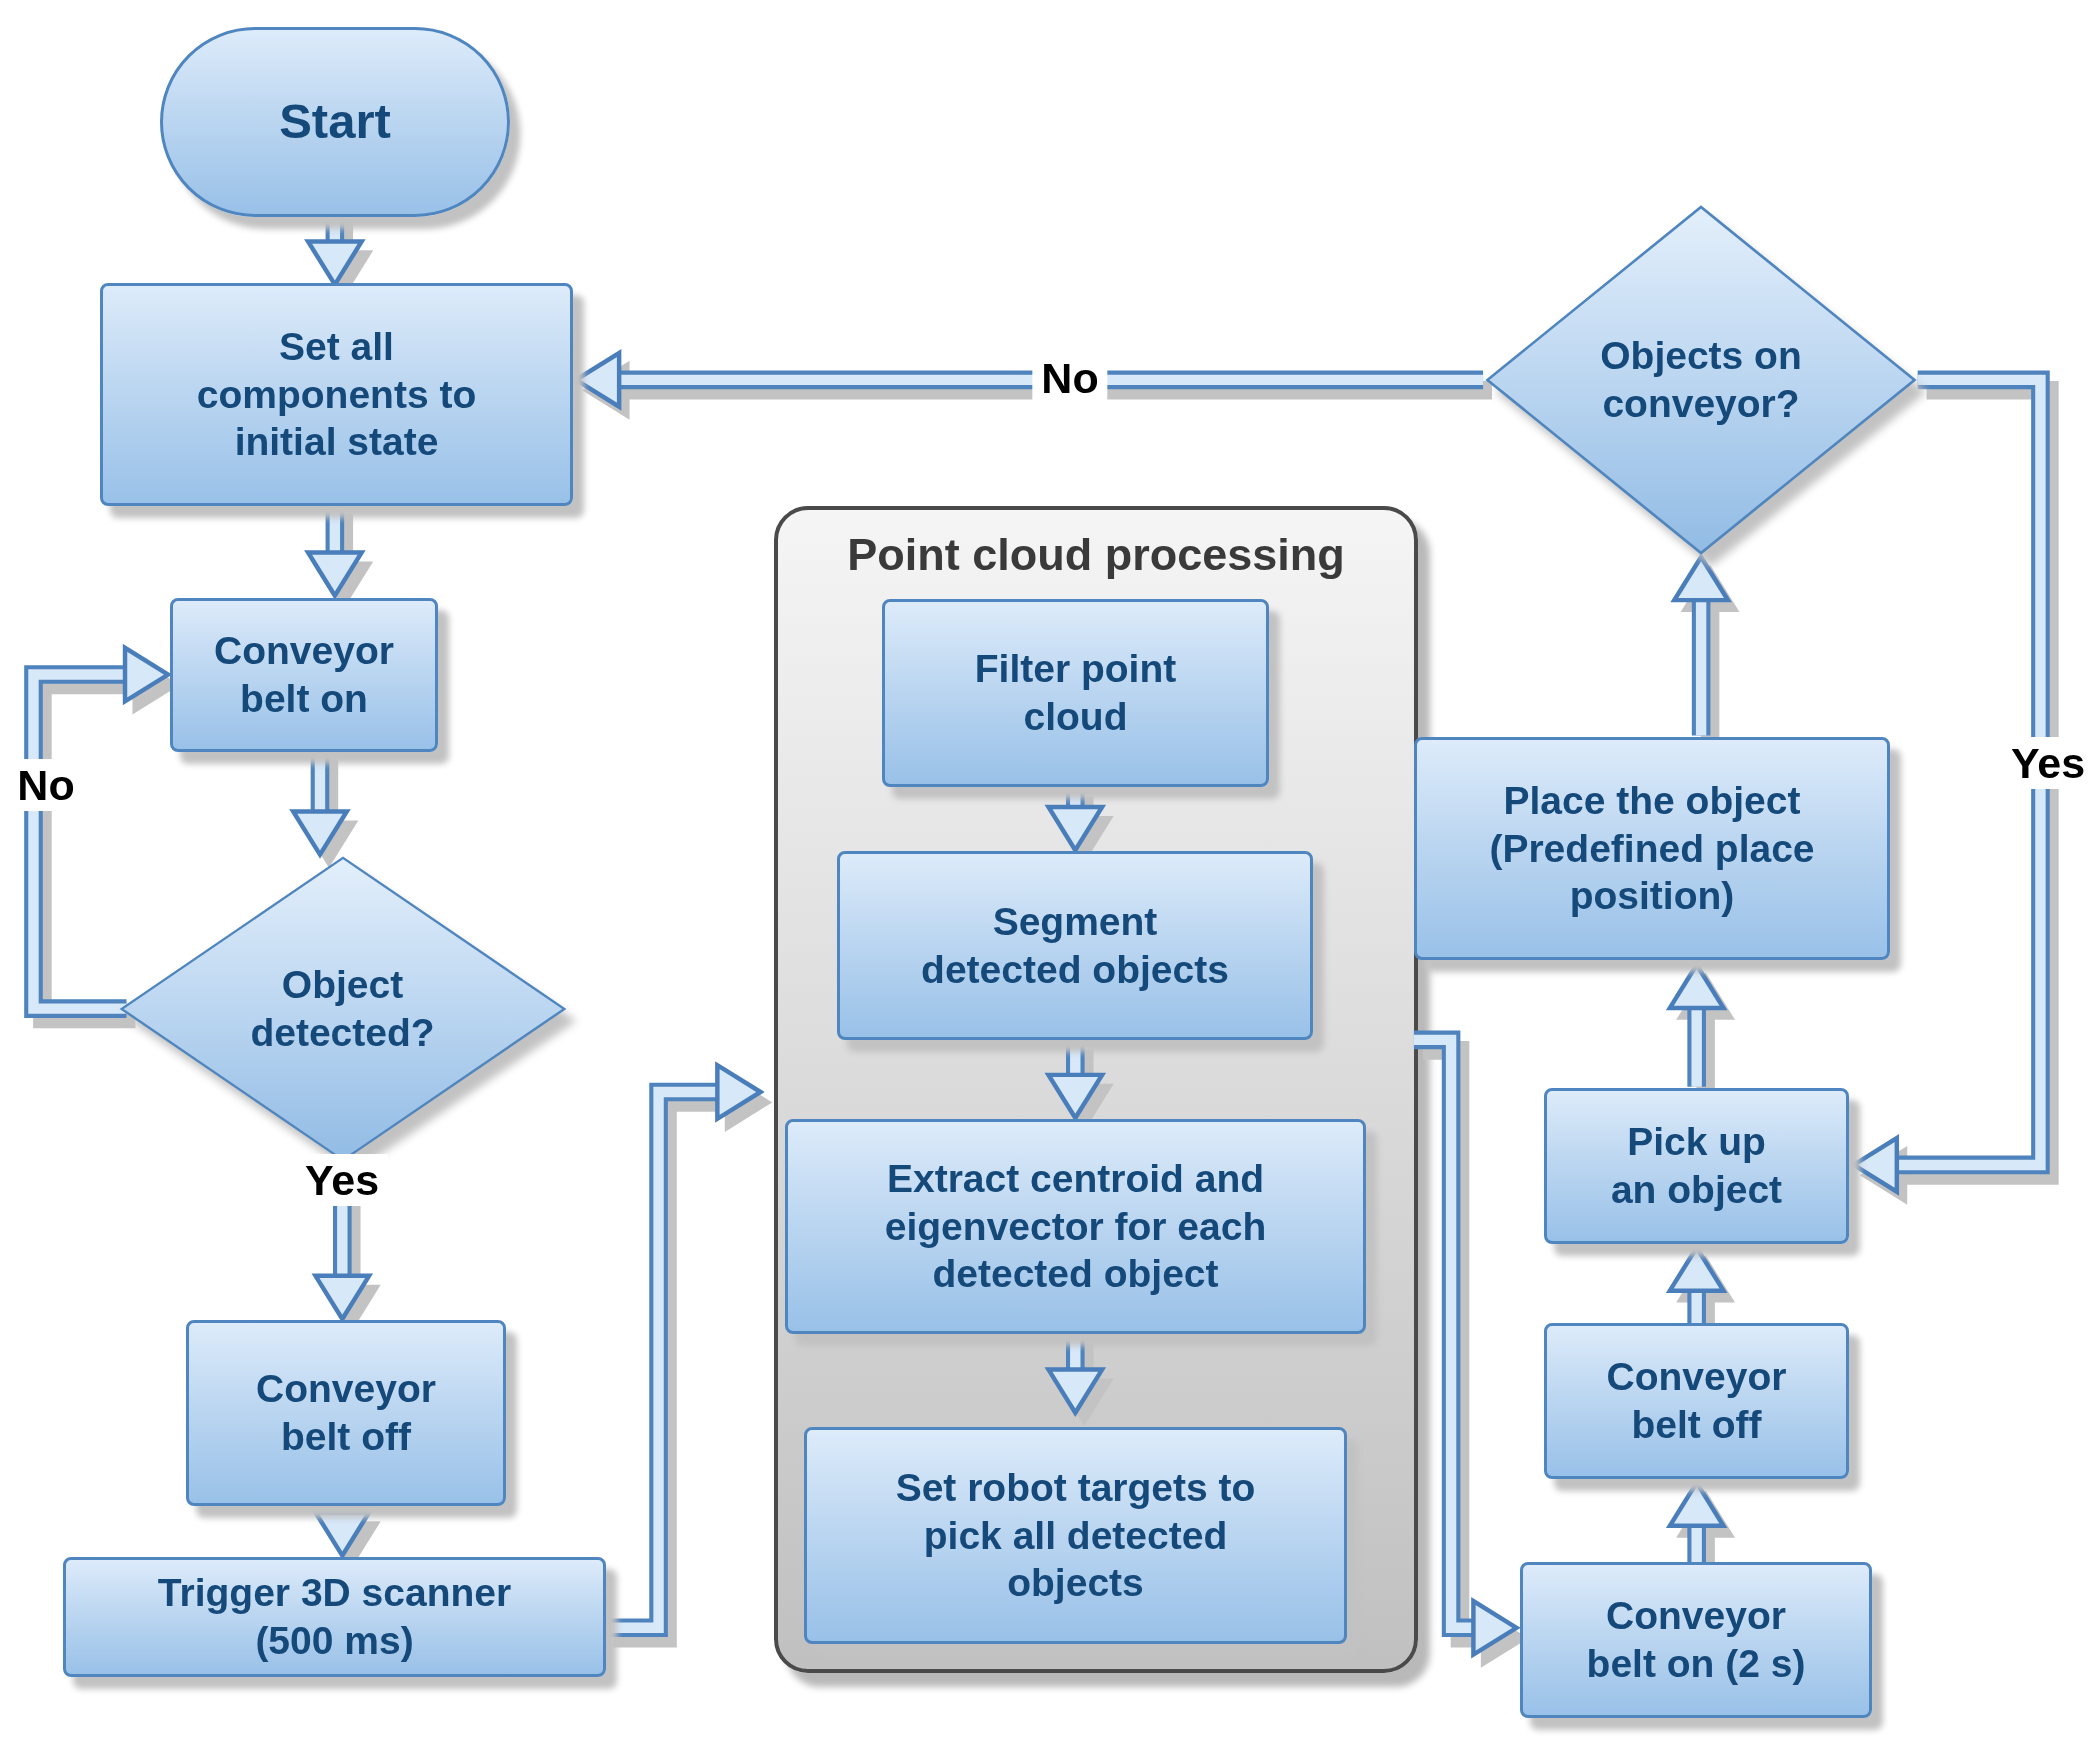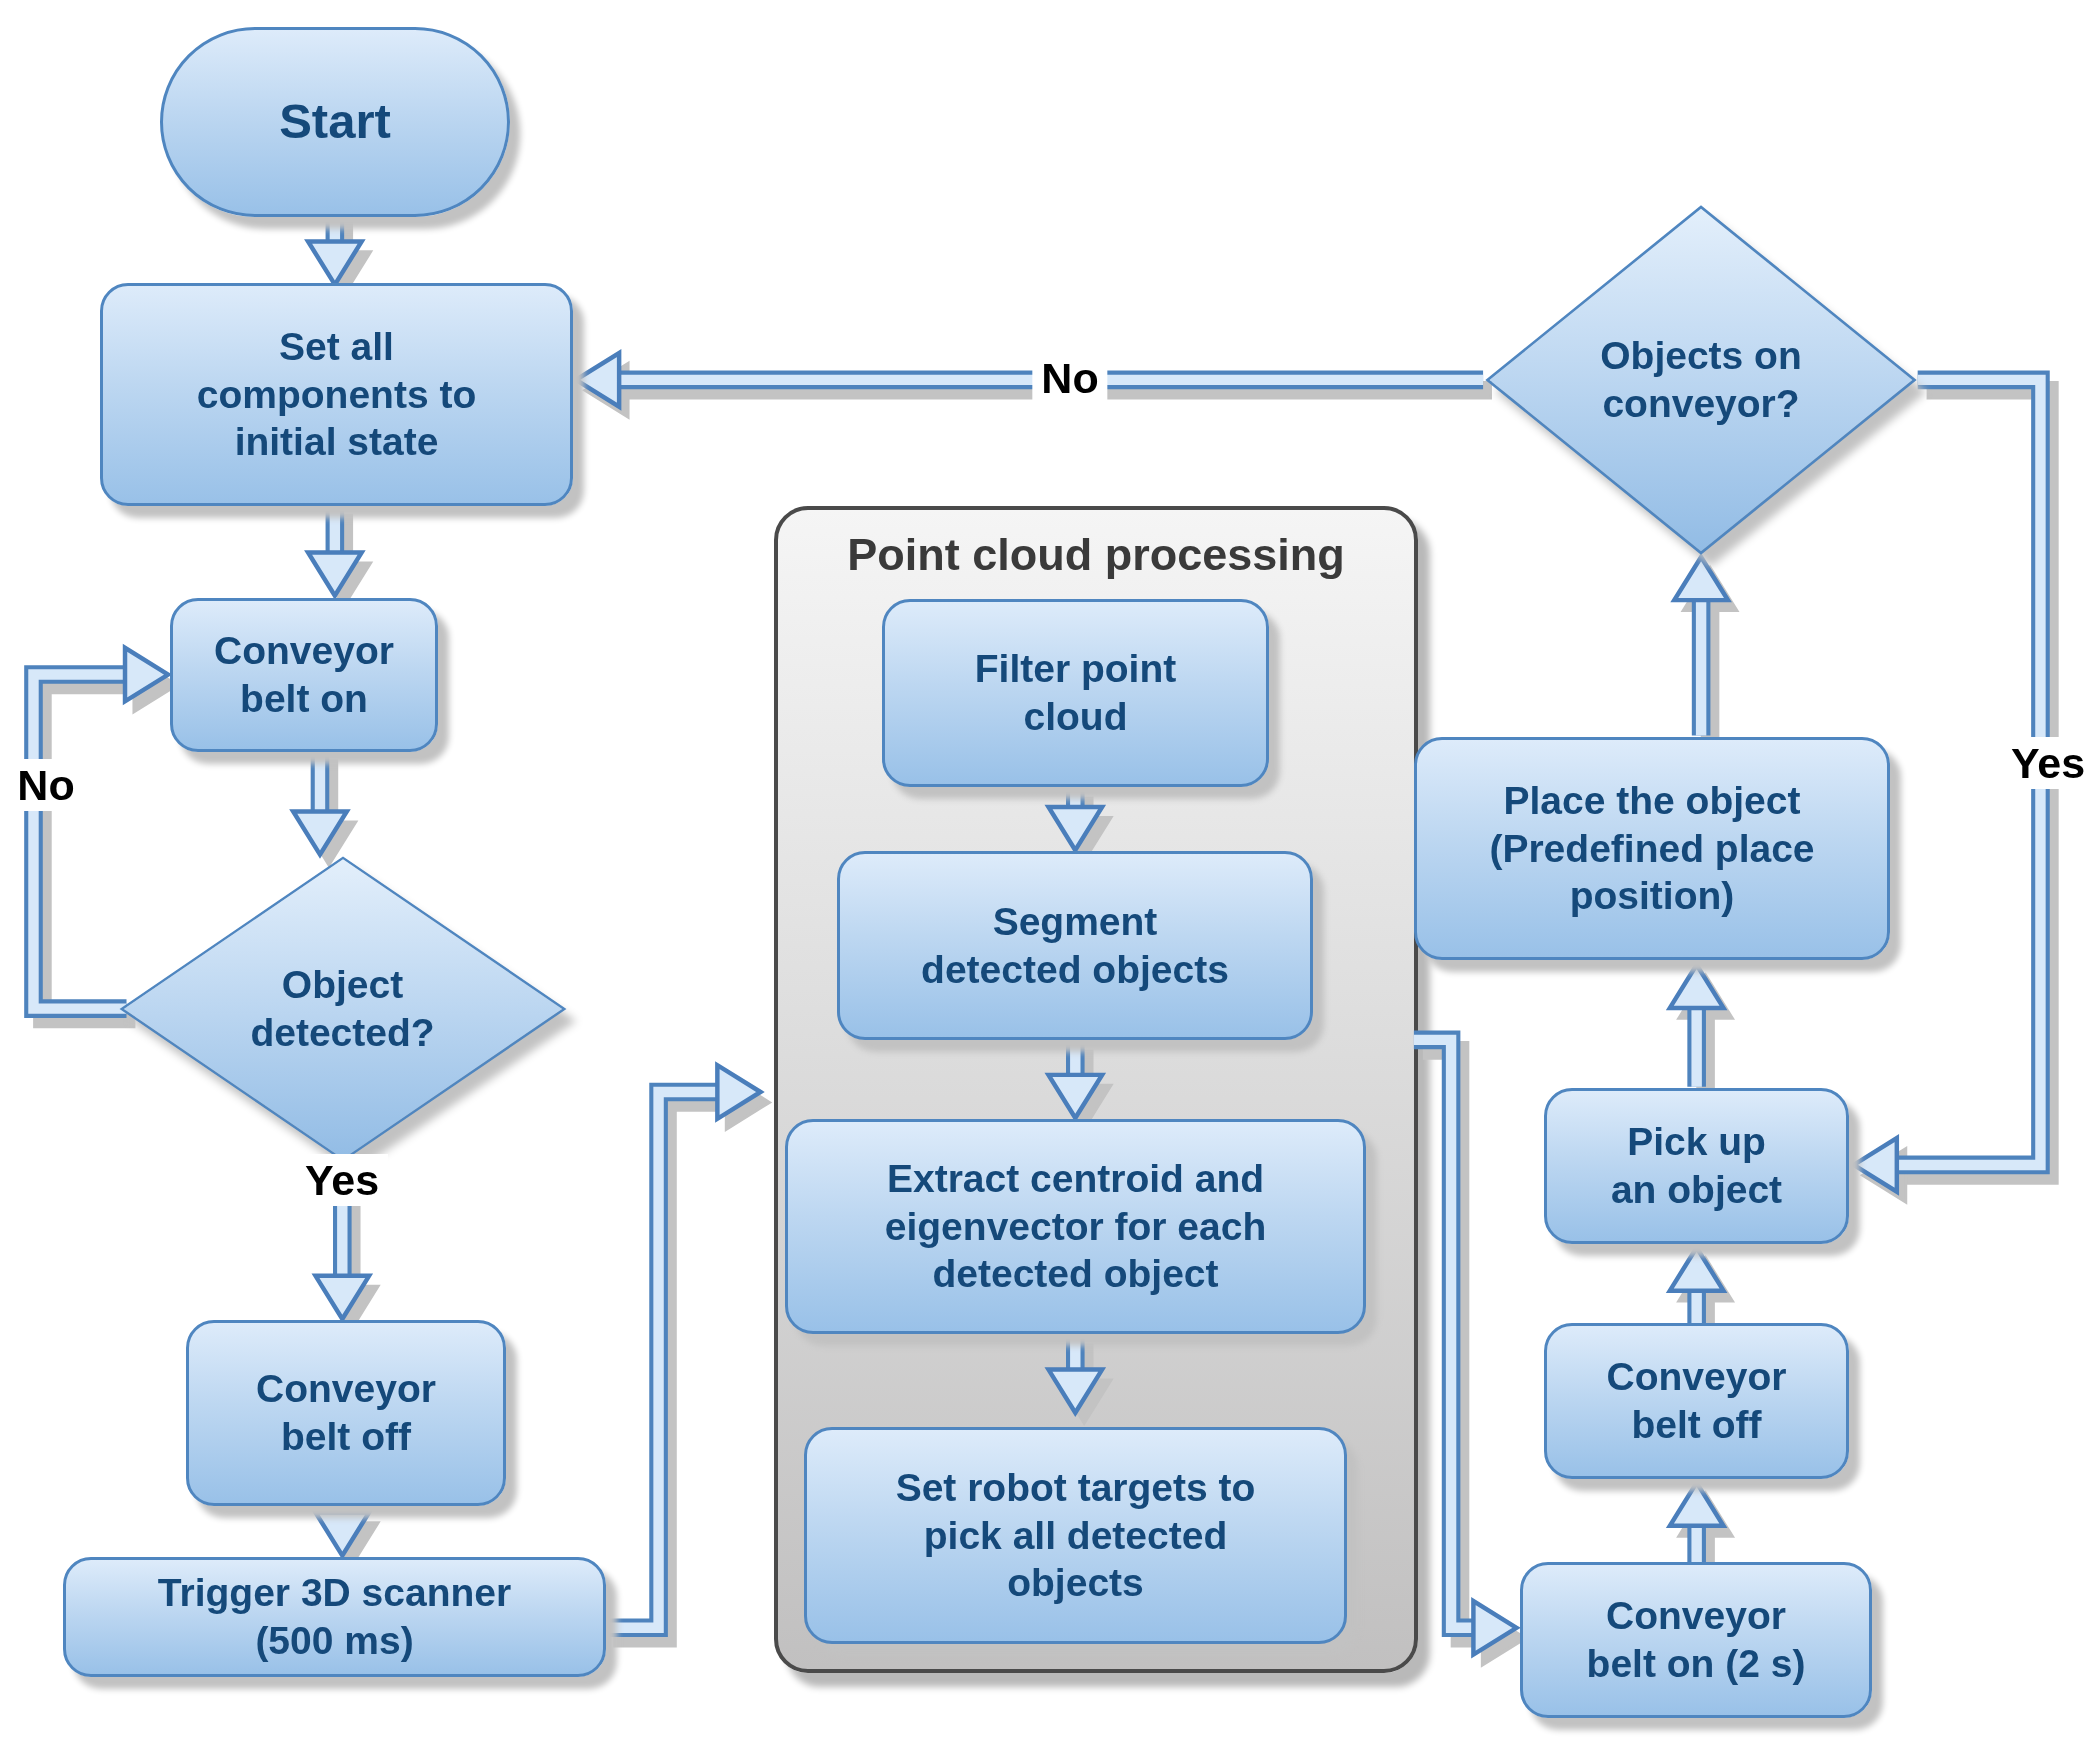--- a/index.html
+++ b/index.html
@@ -21,21 +21,21 @@
   .conn-outer use { stroke:#4e83bd; stroke-width:25; fill:none; }
   .conn-inner use { stroke:#d7e8f9; stroke-width:14; fill:none; }
   .conn-heads use { fill:#d7e8f9; stroke:#47799f; stroke:#4a7ebb; stroke-width:6; }
 
   
   .node {
     position:absolute; z-index:3;
     display:flex; align-items:center; justify-content:center;
     background:linear-gradient(180deg, #ddebfa 0%, #bdd7f1 45%, #99c1e8 100%);
     border:3px solid #4f86c0;
-    border-radius:28px;
+    border-radius:8px;
     box-shadow:10.4px 12px 6px #c2c2c2;
     box-sizing:border-box;
   }
   .stadium { border-radius:104px;margin-top:16px; }
   .nlabel {
     white-space:pre-line;
     text-align:center;
     font-weight:bold;
     font-size:39px;
     line-height:1.22;

